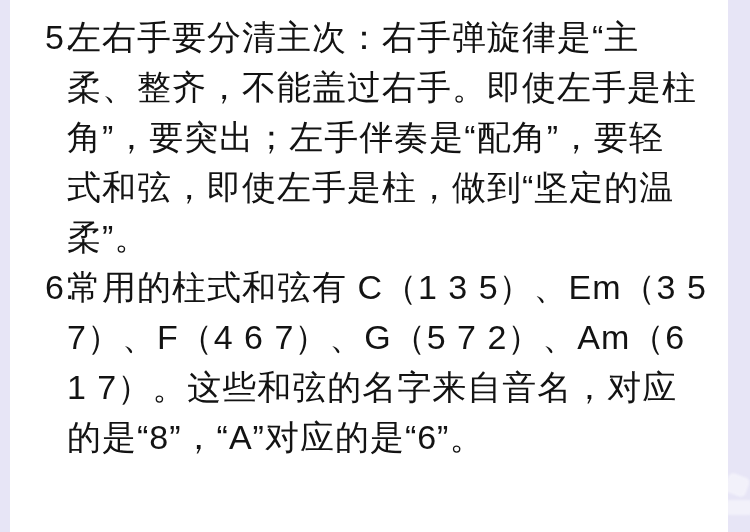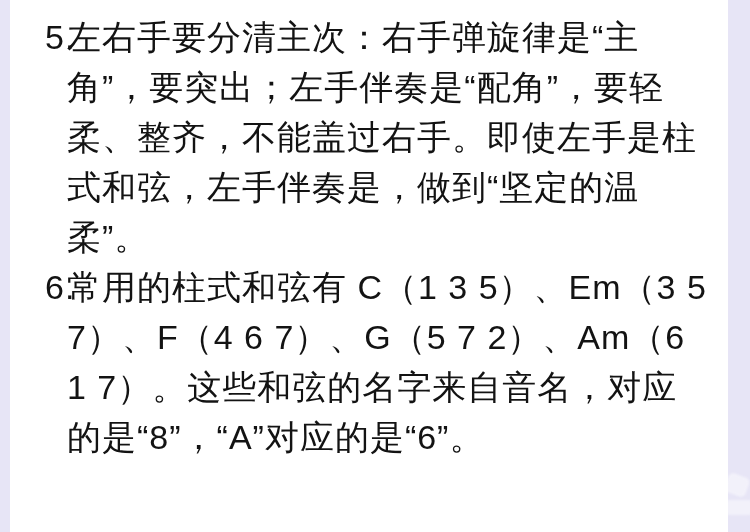--- a/index.html
+++ b/index.html
@@ -78,23 +78,23 @@
   }
 </style>
 </head>
 <body>
 
 <div class="card">
   <div class="content">
       <div class="list-item">
         <span class="num">5.</span>
         <div class="line">左右手要分清主次：右手弹旋律是“主</div>
+        <div class="line">柔、整齐，不能盖过右手。即使左手是柱</div>
         <div class="line">角”，要突出；左手伴奏是“配角”，要轻</div>
-        <div class="line">柔、整齐，不能盖过右手。即使左手是柱</div>
-        <div class="line">式和弦，左手伴奏是，做到“坚定的温</div>
+        <div class="line">式和弦，即使左手是柱，做到“坚定的温</div>
         <div class="line">柔”。</div>
       </div>
       <div class="list-item">
         <span class="num">6.</span>
         <div class="line">常用的柱式和弦有 C（1 3 5）、Em（3 5</div>
         <div class="line">7）、F（4 6 7）、G（5 7 2）、Am（6</div>
         <div class="line">1 7）。这些和弦的名字来自音名，对应</div>
         <div class="line">的是“8”，“A”对应的是“6”。</div>
       </div>
     </div>

